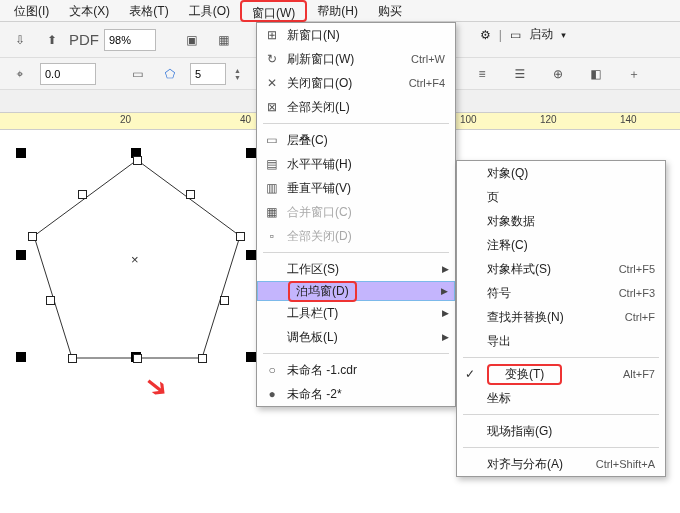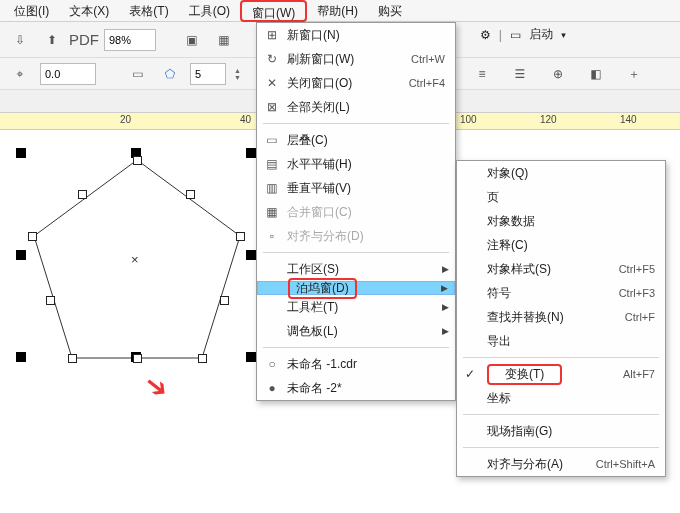--- a/index.html
+++ b/index.html
@@ -30,21 +30,21 @@
   .ohandle { position:absolute; width:9px; height:9px; border:1px solid #222; background:#fff; }
 
   
   .menu { position:absolute; background:#fefefe; border:1px solid #9a9a9a; box-shadow:2px 3px 6px rgba(0,0,0,.25); font-size:12px; }
   .menu .row { display:flex; align-items:center; height:24px; padding:0 28px 0 30px; position:relative; white-space:nowrap; }
   .menu .row .ic { position:absolute; left:6px; width:18px; text-align:center; color:#555; }
   .menu .row .sc { position:absolute; right:10px; color:#555; font-size:11px; }
   .menu .row .arr { position:absolute; right:6px; font-size:9px; color:#444; }
   .menu .sep { height:1px; margin:4px 6px; background:#d5d5d5; }
   .menu .dis { color:#a9a9a9; }
-  .menu .hl { background:#7dd3fc; border:1px solid #7cb9ea; height:14px; }
+  .menu .hl { background:#c4b5fd; border:1px solid #7cb9ea; height:20px; }
 
   .checkmark::before { content:"✓"; position:absolute; left:8px; color:#333; }
 
   .menu1 { left:256px; top:22px; width:200px; }
   .menu2 { left:456px; top:160px; width:210px; }
 
   .arrow-anno { position:absolute; left:145px; top:370px; color:#e33; transform:rotate(38deg); font-size:28px; }
 
   
   .rtool { position:absolute; top:58px; height:32px; display:flex; align-items:center; gap:14px; color:#888; left:470px; }
@@ -171,21 +171,21 @@
   <div class="row">
       <span class="ic">▥</span>
       <span>垂直平铺(V)</span>
     </div>
   <div class="row dis">
       <span class="ic">▦</span>
       <span>合并窗口(C)</span>
     </div>
   <div class="row dis">
       <span class="ic">▫</span>
-      <span>对齐与分布(D)</span>
+      <span>全部关闭(D)</span>
     </div>
   <div class="sep"></div>
   <div class="row">
       <span>工作区(S)</span>
       <span class="arr">▶</span>
     </div>
   <div class="row hl">
       <span class="redbox" style="padding:0 6px">泊坞窗(D)</span>
       <span class="arr">▶</span>
     </div>

